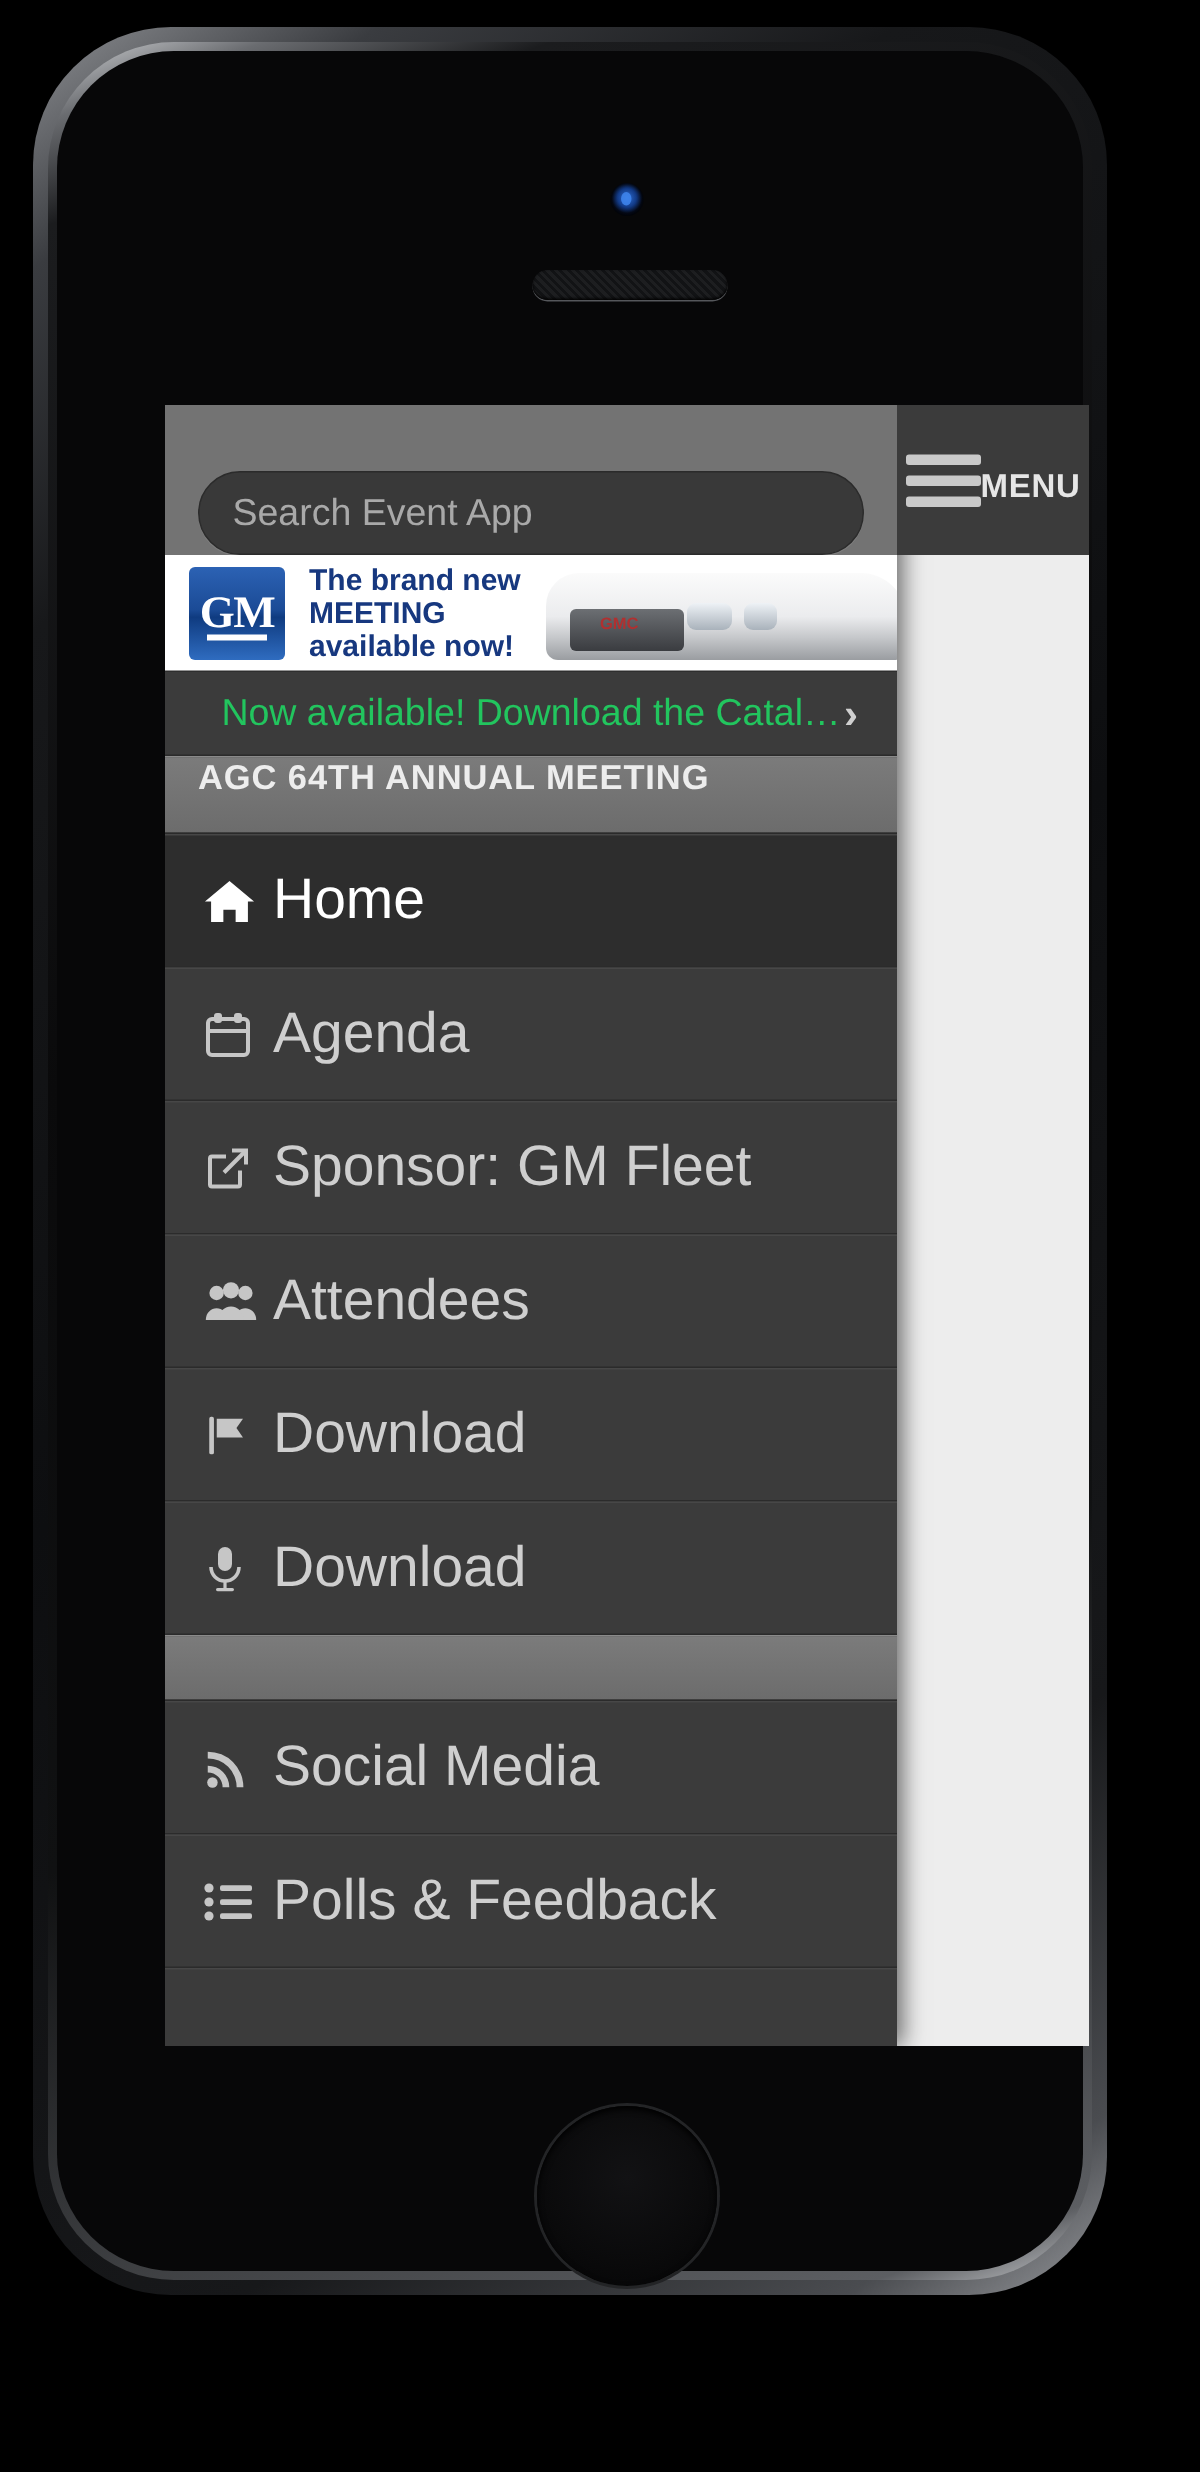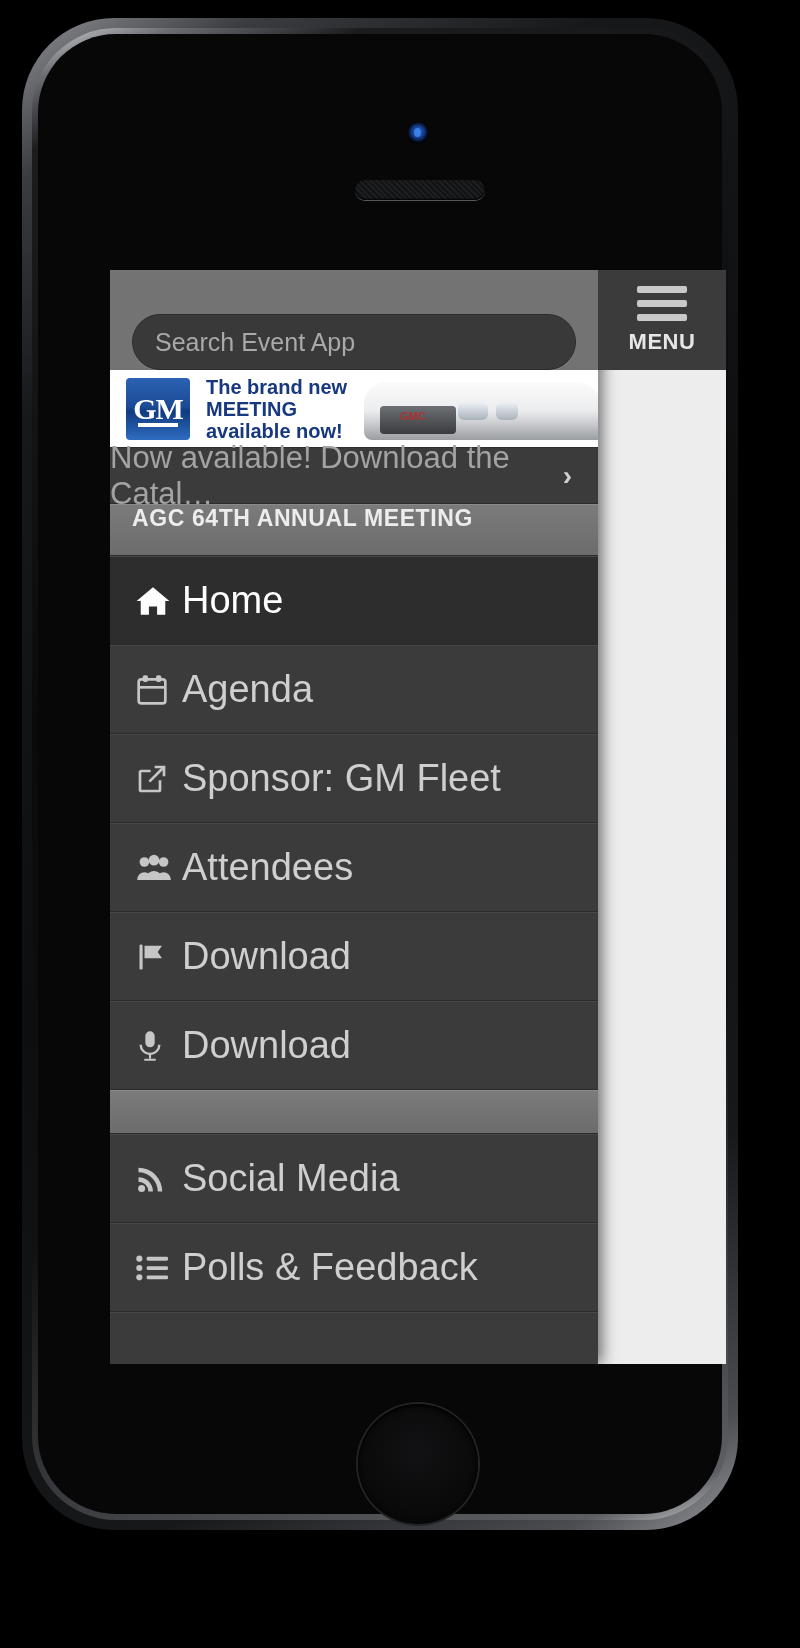--- a/index.html
+++ b/index.html
@@ -87,21 +87,21 @@
 
   .searchbar { position:relative; height:100px; background:#737373;
     display:flex; align-items:flex-end; padding:0 22px; }
   .search-input { width:100%; height:56px; border-radius:28px; border:1px solid #2b2b2b;
     background:#393939; color:#adadad; font-size:25px; padding:0 22px;
     font-family:"Liberation Sans", sans-serif; outline:none;
     box-shadow:0 1px 0 rgba(255,255,255,.08); }
   .search-input::placeholder { color:#a9a9a9; }
 
   .menu-btn { position:absolute; left:488px; top:0; width:128px; height:100px;
-    background:#3b3b3b; display:flex; flex-direction:column;
+    background:#3b3b3b; display:flex; flex-direction:row;
     align-items:center; justify-content:center; z-index:6; }
   .burger { width:50px; }
   .burger span { display:block; height:7px; background:#c9c9c9; border-radius:2px;
     margin-bottom:7px; }
   .burger span:last-child { margin-bottom:0; }
   .menu-label { color:#e6e6e6; font-size:22px; font-weight:bold; margin-top:8px;
     letter-spacing:.5px; }
 
   .ad-banner { position:relative; height:78px; background:#ffffff; overflow:hidden;
     border-bottom:1px solid #2e2e2e; }
@@ -120,21 +120,21 @@
     background:linear-gradient(180deg,#fbfbfb 0%,#ebecee 50%,#c6c8cb 74%,#9a9da1 100%); }
   .ad-grille { position:absolute; left:38px; top:34px; width:76px; height:28px;
     background:linear-gradient(180deg,#6c6f73,#3a3c40); border-radius:4px; }
   .ad-grille::after { content:"GMC"; position:absolute; left:20px; top:4px;
     color:#b03030; font-size:11px; font-weight:bold; }
   .ad-lamp { position:absolute; top:30px; width:30px; height:18px; border-radius:6px;
     background:linear-gradient(180deg,#eef2f6,#a9b2bb); }
 
   .promo { height:56px; background:#3b3b3b; display:flex; align-items:center;
     justify-content:center; position:relative; border-bottom:1px solid #2b2b2b; }
-  .promo-text { color:#a3a3a3; font-size:31px; }
+  .promo-text { color:#22c55e; font-size:25px; }
   .promo-chevron { position:absolute; right:26px; color:#cfcfcf; font-size:28px;
     font-weight:bold; }
 
   .section-head { height:52px;
     background:linear-gradient(180deg,#7b7b7b,#6c6c6c);
     border-top:1px solid #8a8a8a; border-bottom:1px solid #2b2b2b;
     display:flex; align-items:flex-start; padding-left:22px; }
   .section-head .title { color:#ededed; font-size:23px; font-weight:bold;
     letter-spacing:.6px; }
   .section-head.empty { height:44px; }

